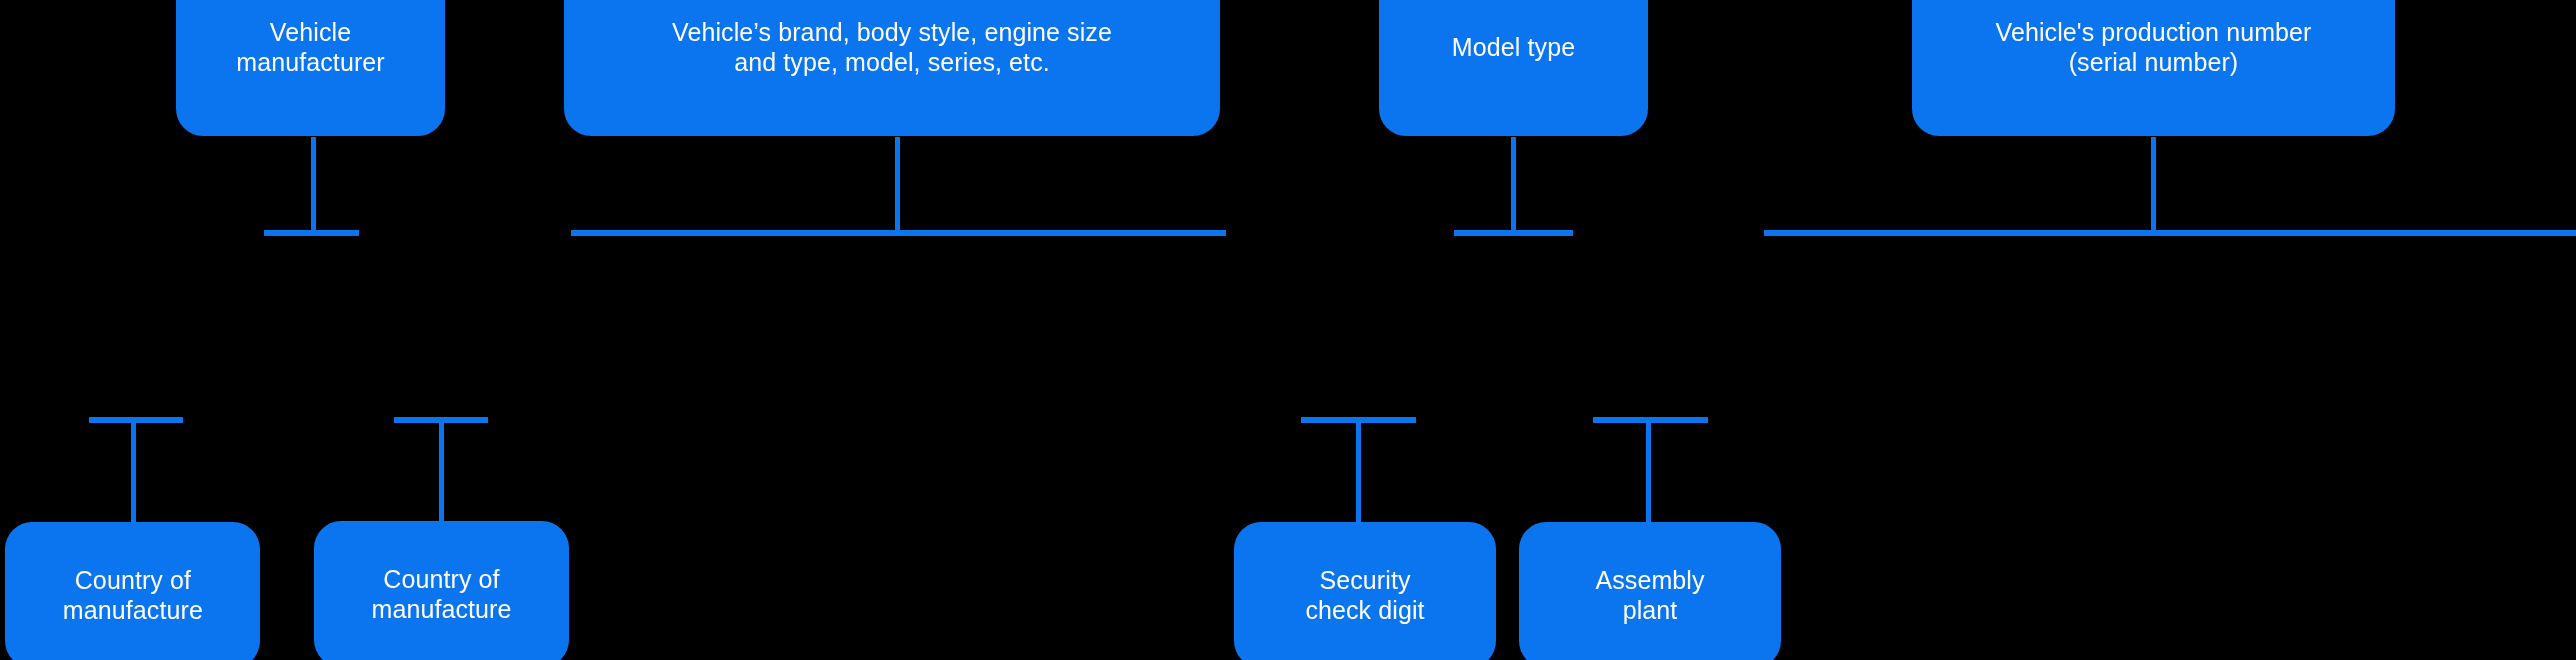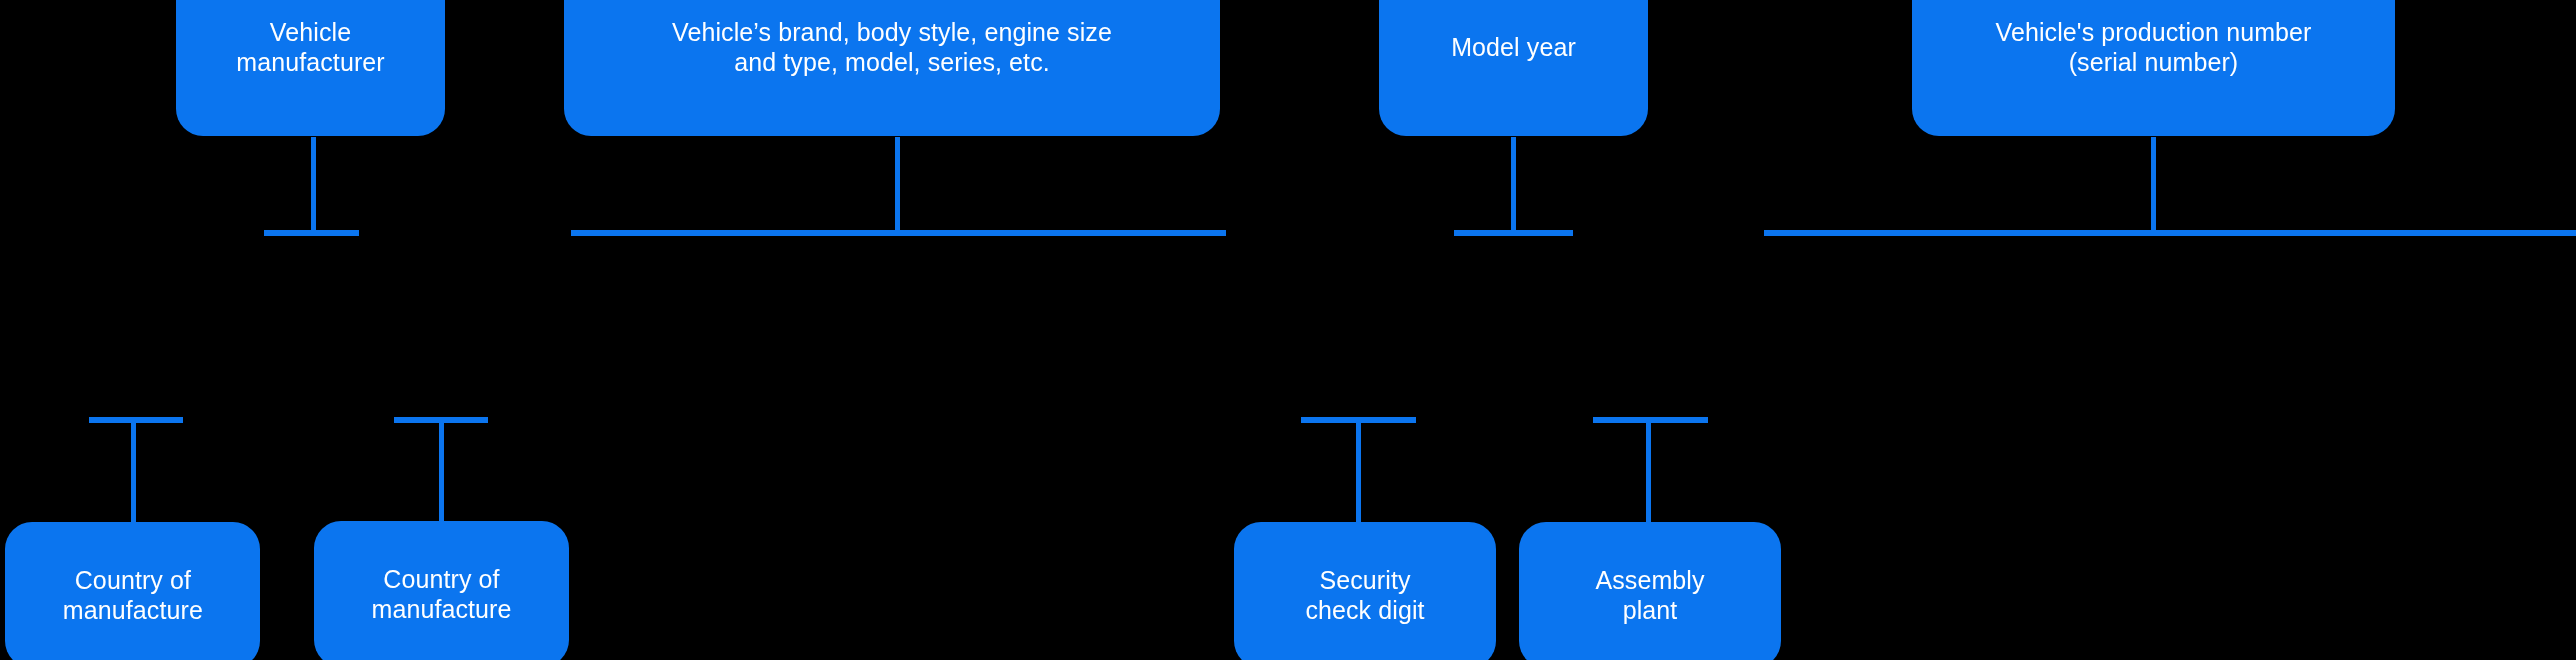--- a/index.html
+++ b/index.html
@@ -88,21 +88,21 @@
 
   <div class="node top" id="node-manufacturer" style="background: rgb(11, 117, 239); color: rgb(255, 255, 255);">
     <span class="label">Vehicle<br>manufacturer</span>
   </div>
 
   <div class="node top" id="node-descriptor" style="background: rgb(11, 117, 239); color: rgb(255, 255, 255);">
     <span class="label">Vehicle’s brand, body style, engine size<br>and type, model, series, etc.</span>
   </div>
 
   <div class="node top" id="node-model-year" style="background: rgb(11, 117, 239); color: rgb(255, 255, 255);">
-    <span class="label">Model year</span>
+    <span class="label">Model type</span>
   </div>
 
   <div class="node top" id="node-serial" style="background: rgb(11, 117, 239); color: rgb(255, 255, 255);">
     <span class="label">Vehicle's production number<br>(serial number)</span>
   </div>
 
   <div class="connector stem" id="stem-manufacturer" style="background: rgb(11, 117, 239);"></div>
   <div class="connector bar" id="bar-manufacturer" style="background: rgb(11, 117, 239);"></div>
 
   <div class="connector stem" id="stem-descriptor" style="background: rgb(11, 117, 239);"></div>

